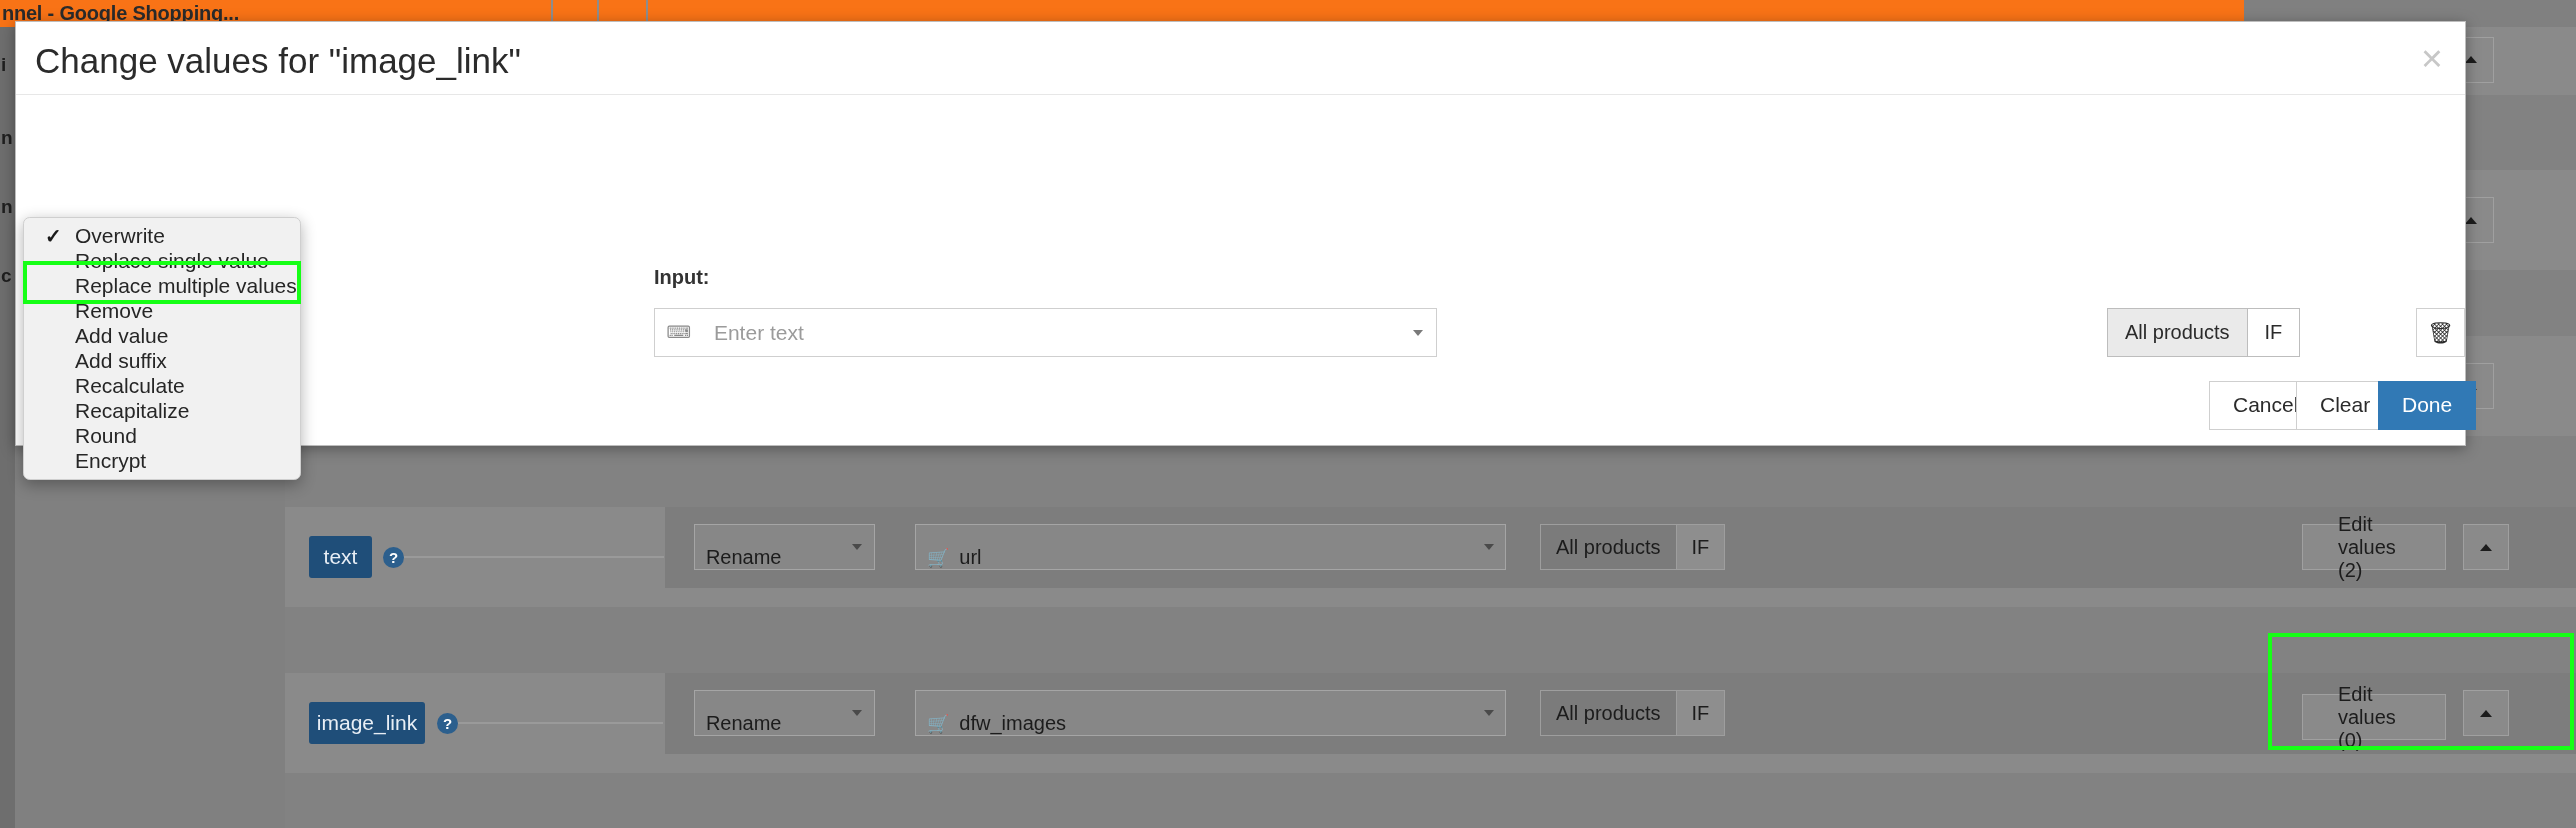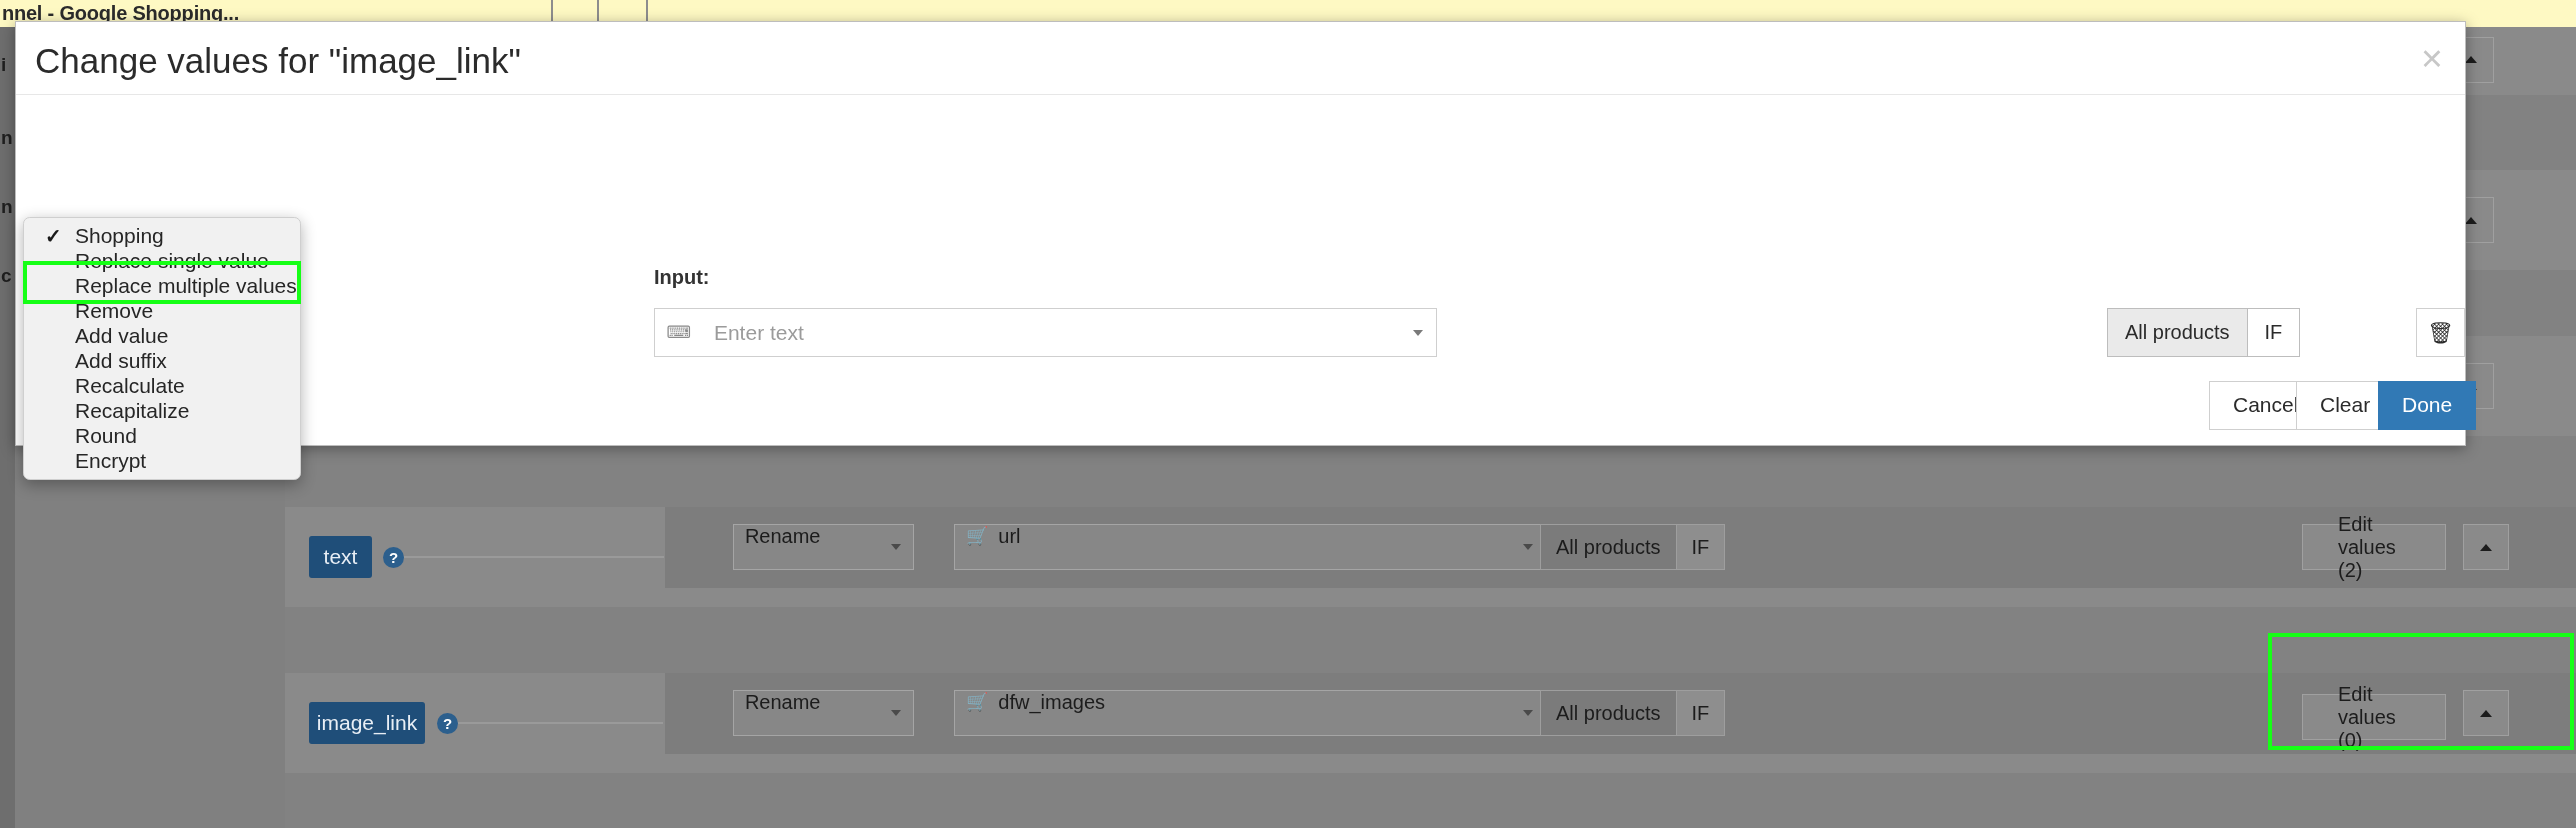--- a/index.html
+++ b/index.html
@@ -7,22 +7,22 @@
     width: 2576px; height: 829px; overflow: hidden;
     font-family: "Liberation Sans", sans-serif;
     background: #808080;
   }
   #root { position: relative; width: 2576px; height: 829px; }
 
   
   .bg-layer { position: absolute; inset: 0; background: #808080; }
 
   .tabstrip {
-    position: absolute; left: 0; top: 0; width: 2576px; height: 27px;
-    background: #fef9c3;
+    position: absolute; left: 0; top: 0; width: 2244px; height: 27px;
+    background: #f97316;
   }
   .tab-title {
     position: absolute; left: 1.9px; top: 1.9px;
     font-size: 20px; font-weight: bold; color: #2b2b2b;
     white-space: nowrap; letter-spacing: -0.2px;
   }
   .tab-sep { position: absolute; top: 0; width: 1.9px; height: 27px; background: #8d8d8d; }
 
   .leftrail {
     position: absolute; left: 0; top: 27px; width: 15px; height: 802px;
@@ -57,22 +57,22 @@
   }
   .connector {
     position: absolute; top: 49px; height: 1.9px; background: #9a9a9a;
   }
   .row-body {
     position: absolute; left: 380px; top: 0; width: 1911px; height: 81px;
     background: #7d7d7d;
   }
   .sel-box {
     position: absolute; border: 1px solid #a5a5a5; background: #878787;
-    height: 46px; display: flex; align-items: flex-start;
-    font-size: 20px; color: #1c1c1c; padding: 0 11.4px; margin-left: 39px;
+    height: 46px; display: flex; align-items: flex-end;
+    font-size: 20px; color: #1c1c1c; padding: 0 11.4px;
   }
   .sel-caret {
     position: absolute; right: 11.4px; top: 50%; transform: translateY(-50%);
     width: 0; height: 0; border-left: 5.7px solid transparent;
     border-right: 5.7px solid transparent; border-top: 6.7px solid #4a4a4a;
   }
   .cart-ico { margin-right: 9.5px; font-size: 18px; color: #1c1c1c; }
   .seg {
     position: absolute; display: flex; height: 46px;
     border: 1px solid #9e9e9e;
@@ -308,21 +308,21 @@
     <div class="modal-foot">
       <div class="fbtn" style="left:2193px">Cancel</div>
       <div class="fbtn" style="left:2280px">Clear</div>
       <div class="fbtn primary" style="left:2362px">Done</div>
     </div>
   </div>
 
   <div class="menu">
     <div class="mi">
       <span class="chk">✓</span>
-      <span>Shopping</span>
+      <span>Overwrite</span>
     </div>
     <div class="mi">
       <span>Replace single value</span>
     </div>
     <div class="mi">
       <span>Replace multiple values</span>
     </div>
     <div class="mi">
       <span>Remove</span>
     </div>

